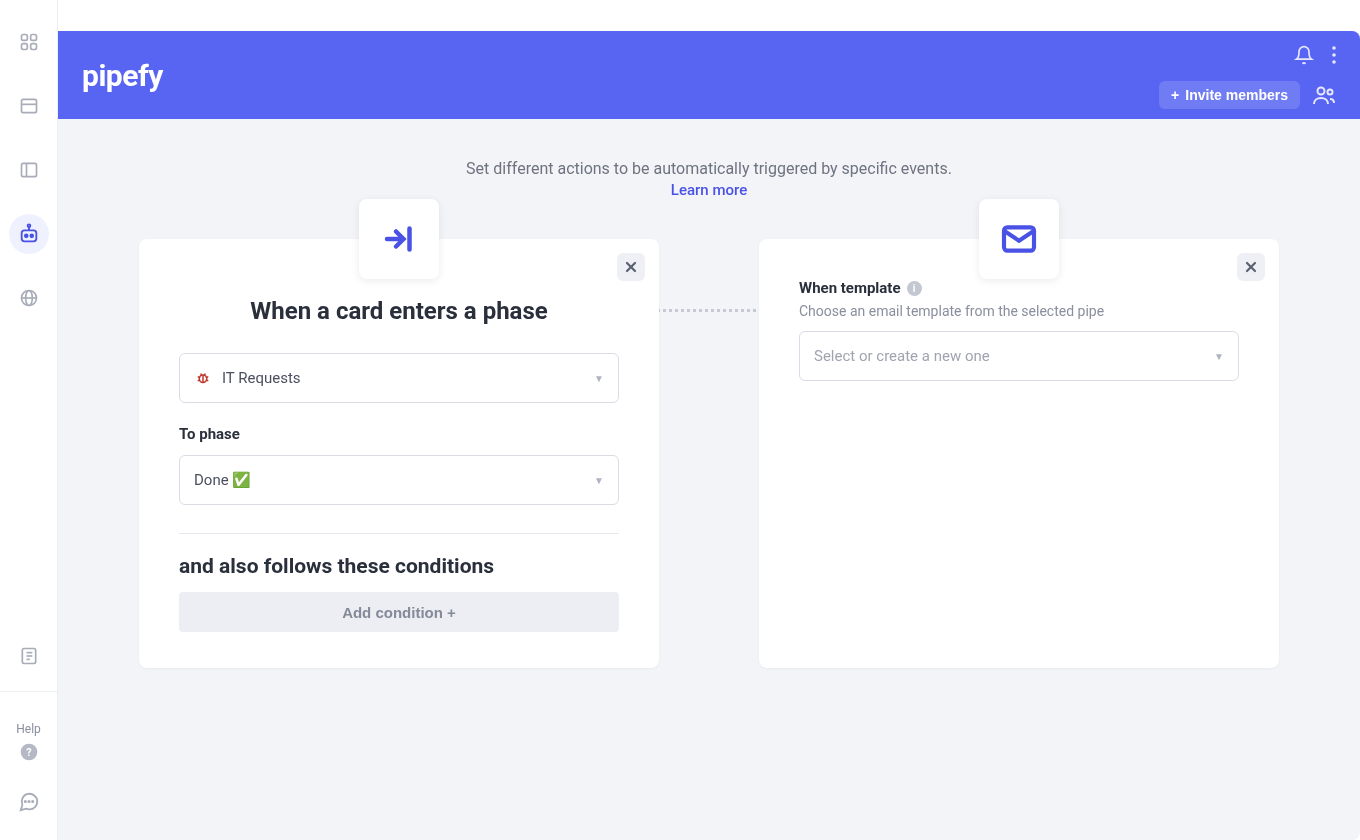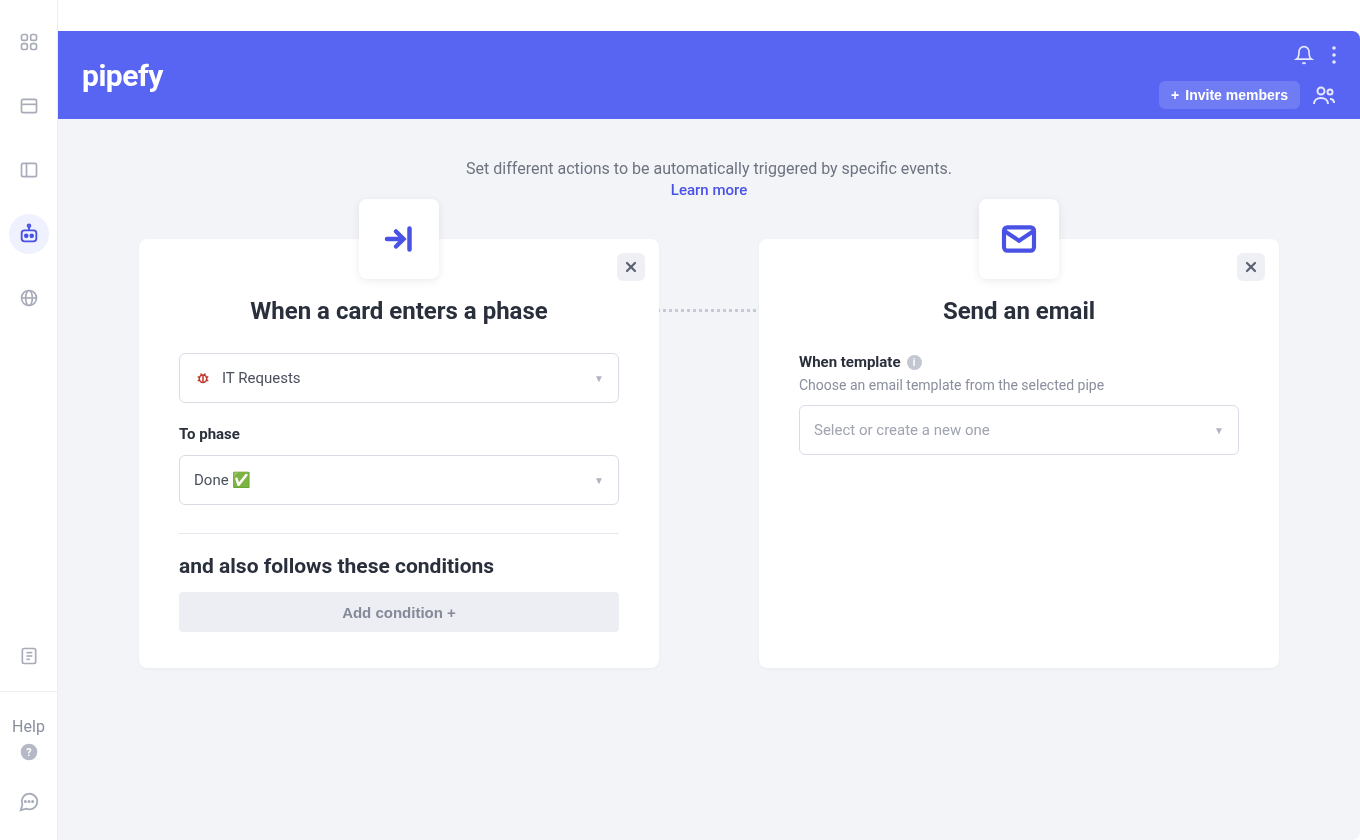--- a/index.html
+++ b/index.html
@@ -2,21 +2,21 @@
 <html><head>
 <meta charset="utf-8">
 <style>
   * { box-sizing: border-box; margin: 0; padding: 0; }
   html, body { width: 1360px; height: 840px; overflow: hidden; font-family: -apple-system, BlinkMacSystemFont, "Segoe UI", Roboto, "Helvetica Neue", Arial, sans-serif; background: #fff; }
   .app { display: flex; width: 100%; height: 100%; }
   .sidebar { width: 58px; background: #fff; border-right: 1px solid #edeef2; display: flex; flex-direction: column; align-items: center; padding-top: 22px; gap: 24px; position: relative; }
   .sidebar-icon { width: 40px; height: 40px; display: flex; align-items: center; justify-content: center; color: #a8acb8; cursor: pointer; border-radius: 50%; }
   .sidebar-icon.active { background: #f0f1ff; color: #4a52e5; }
   .sidebar-divider { position: absolute; left: 0; right: 0; bottom: 148px; border-top: 1px solid #edeef2; }
-  .sidebar-help { position: absolute; bottom: 104px; font-size: 16px; color: #8a8f9e; }
+  .sidebar-help { position: absolute; bottom: 104px; font-size: 12px; color: #8a8f9e; }
   .sidebar-bottom { position: absolute; bottom: 0; display: flex; flex-direction: column; align-items: center; gap: 10px; padding-bottom: 18px; }
   .sidebar-notes { position: absolute; bottom: 164px; }
   .main { flex: 1; display: flex; flex-direction: column; background: #f2f4f8; border-radius: 0 8px 8px 0; overflow: hidden; margin-top: 31px; }
   .topbar { height: 88px; background: #5865f2; display: flex; align-items: center; padding: 0 24px; position: relative; }
   .logo { color: #fff; font-weight: 700; font-size: 30px; letter-spacing: -0.5px; display: flex; align-items: center; }
   .topbar-right-row1 { display: flex; align-items: center; gap: 18px; position: absolute; right: 24px; top: 14px; }
   .topbar-right-row2 { display: flex; align-items: center; gap: 12px; position: absolute; right: 24px; top: 50px; }
   .bell-icon { color: #e6e8ff; cursor: pointer; }
   .more-icon { color: #e6e8ff; cursor: pointer; }
   .invite-btn { background: rgba(255,255,255,0.15); color: #fff; font-size: 14px; font-weight: 600; border: none; border-radius: 6px; padding: 6px 12px; display: flex; align-items: center; gap: 6px; cursor: pointer; }
@@ -212,21 +212,20 @@
                 <rect x="3" y="5" width="18" height="14" rx="2"></rect>
                 <polyline points="3 7 12 13 21 7"></polyline>
               </svg>
           </div>
           <div class="card-close">
             <svg width="12" height="12" viewBox="0 0 12 12" stroke="currentColor" stroke-width="2.2" stroke-linecap="round">
                 <line x1="2" y1="2" x2="10" y2="10"></line>
                 <line x1="10" y1="2" x2="2" y2="10"></line>
               </svg>
           </div>
-          <div class="card-title">Send an email</div>
 
           <div class="field-block">
             <div class="field-label">
               <span>When template</span>
               <span class="info-dot">i</span>
             </div>
             <div class="field-sub">Choose an email template from the selected pipe</div>
             <div class="select placeholder">
               <span>Select or create a new one</span>
               <span class="caret">▼</span>

